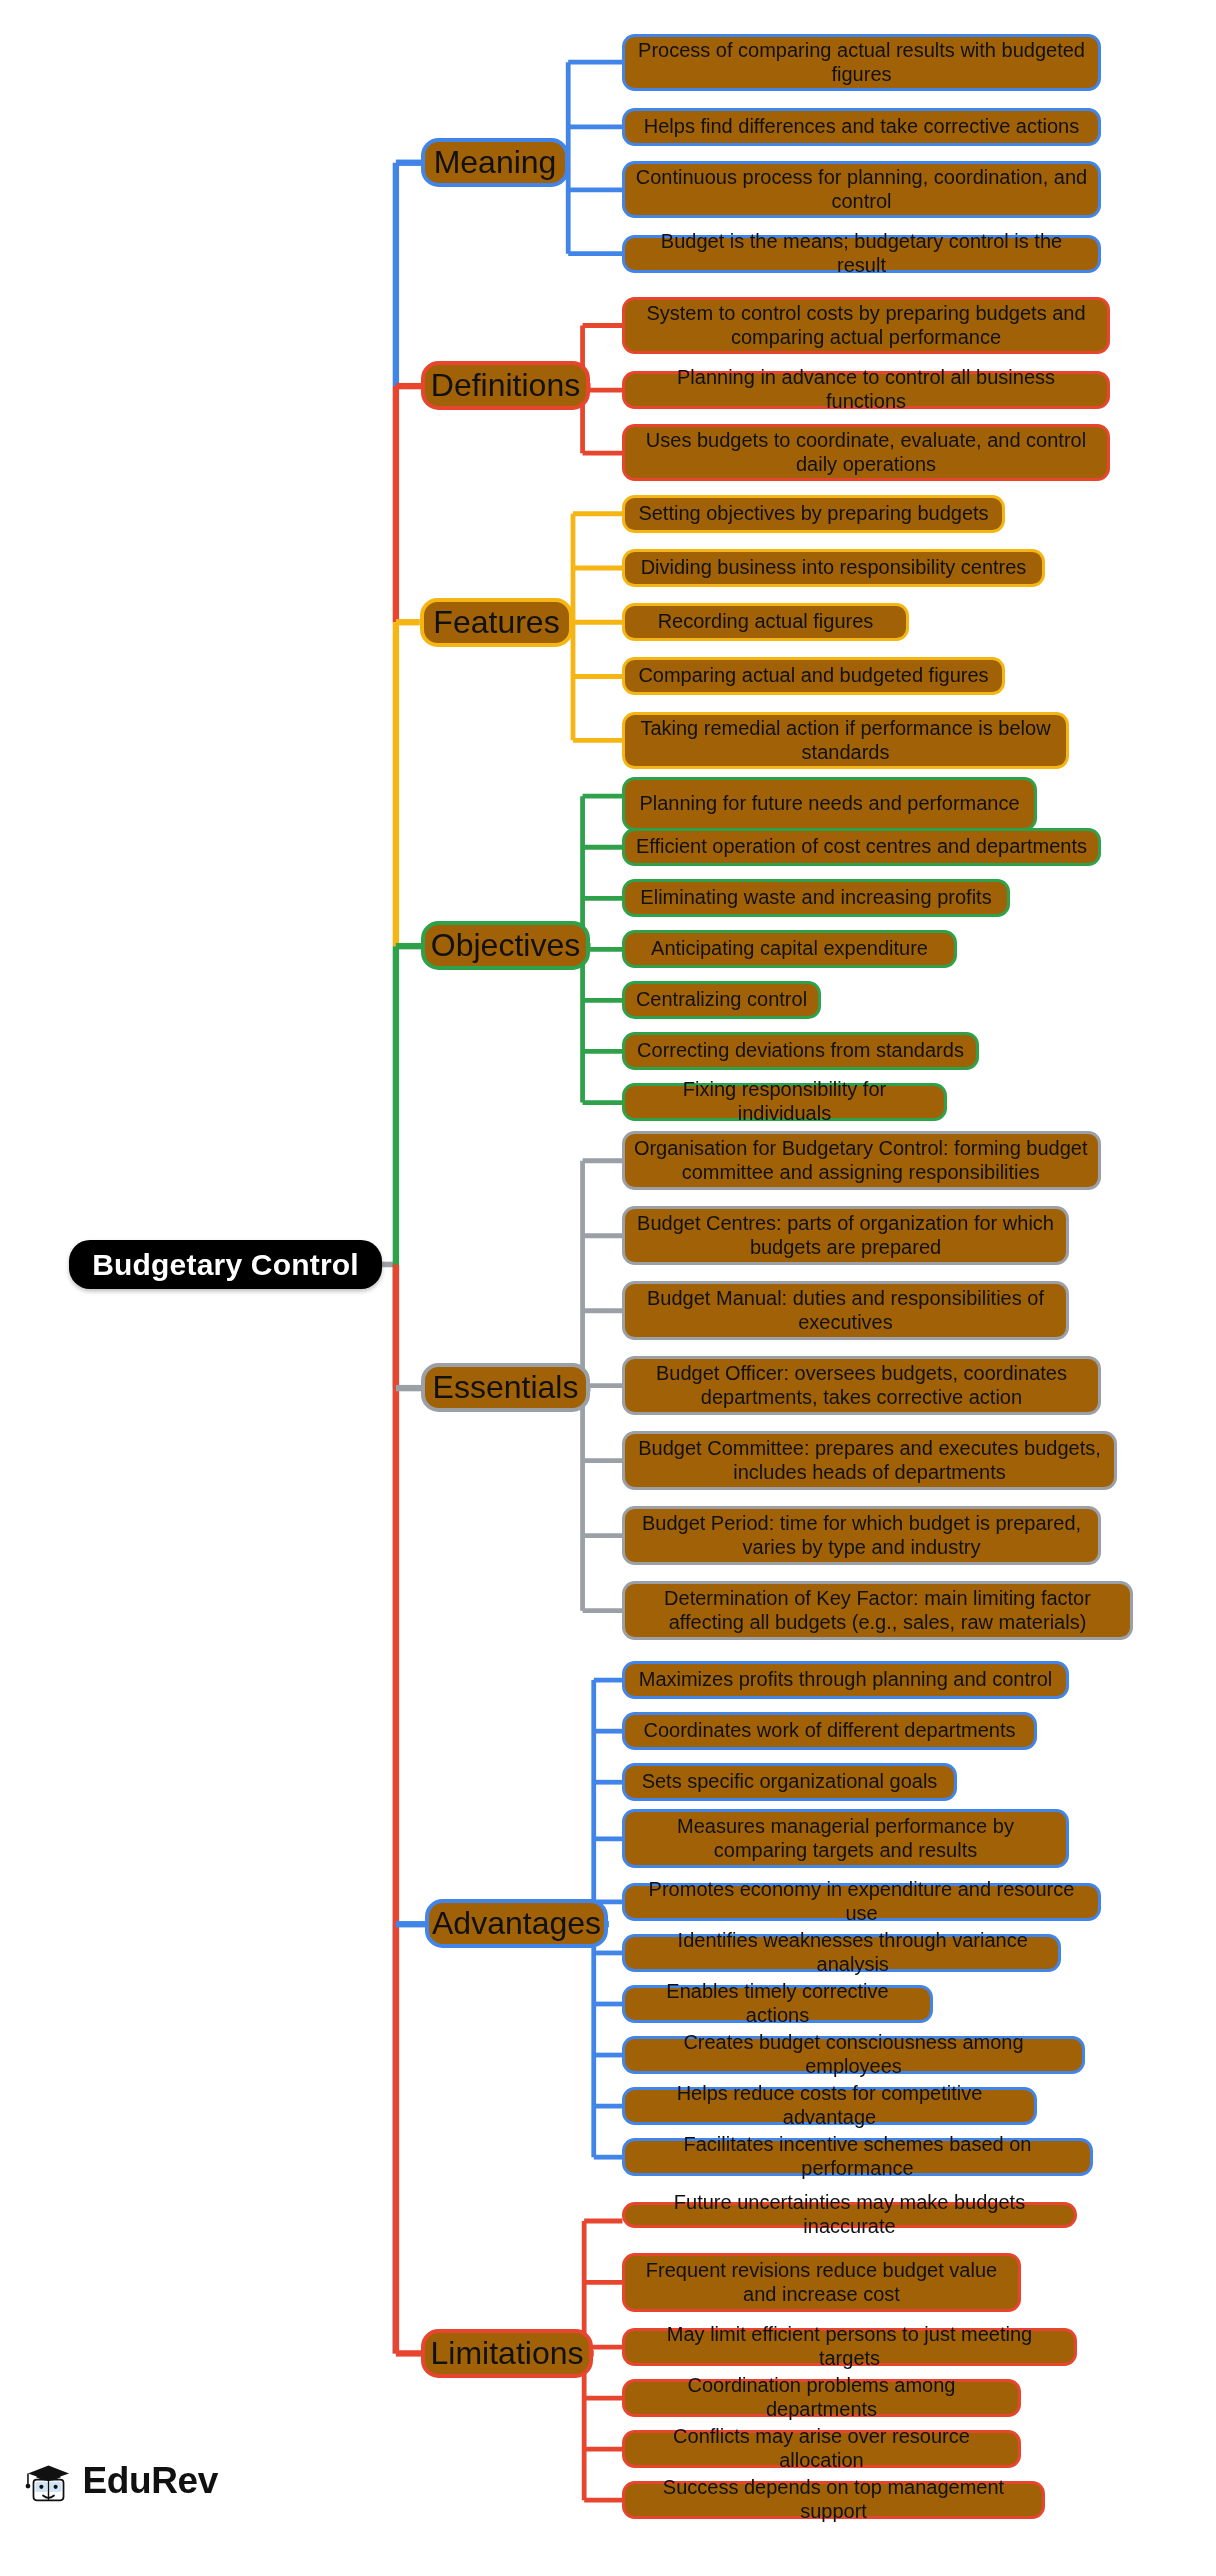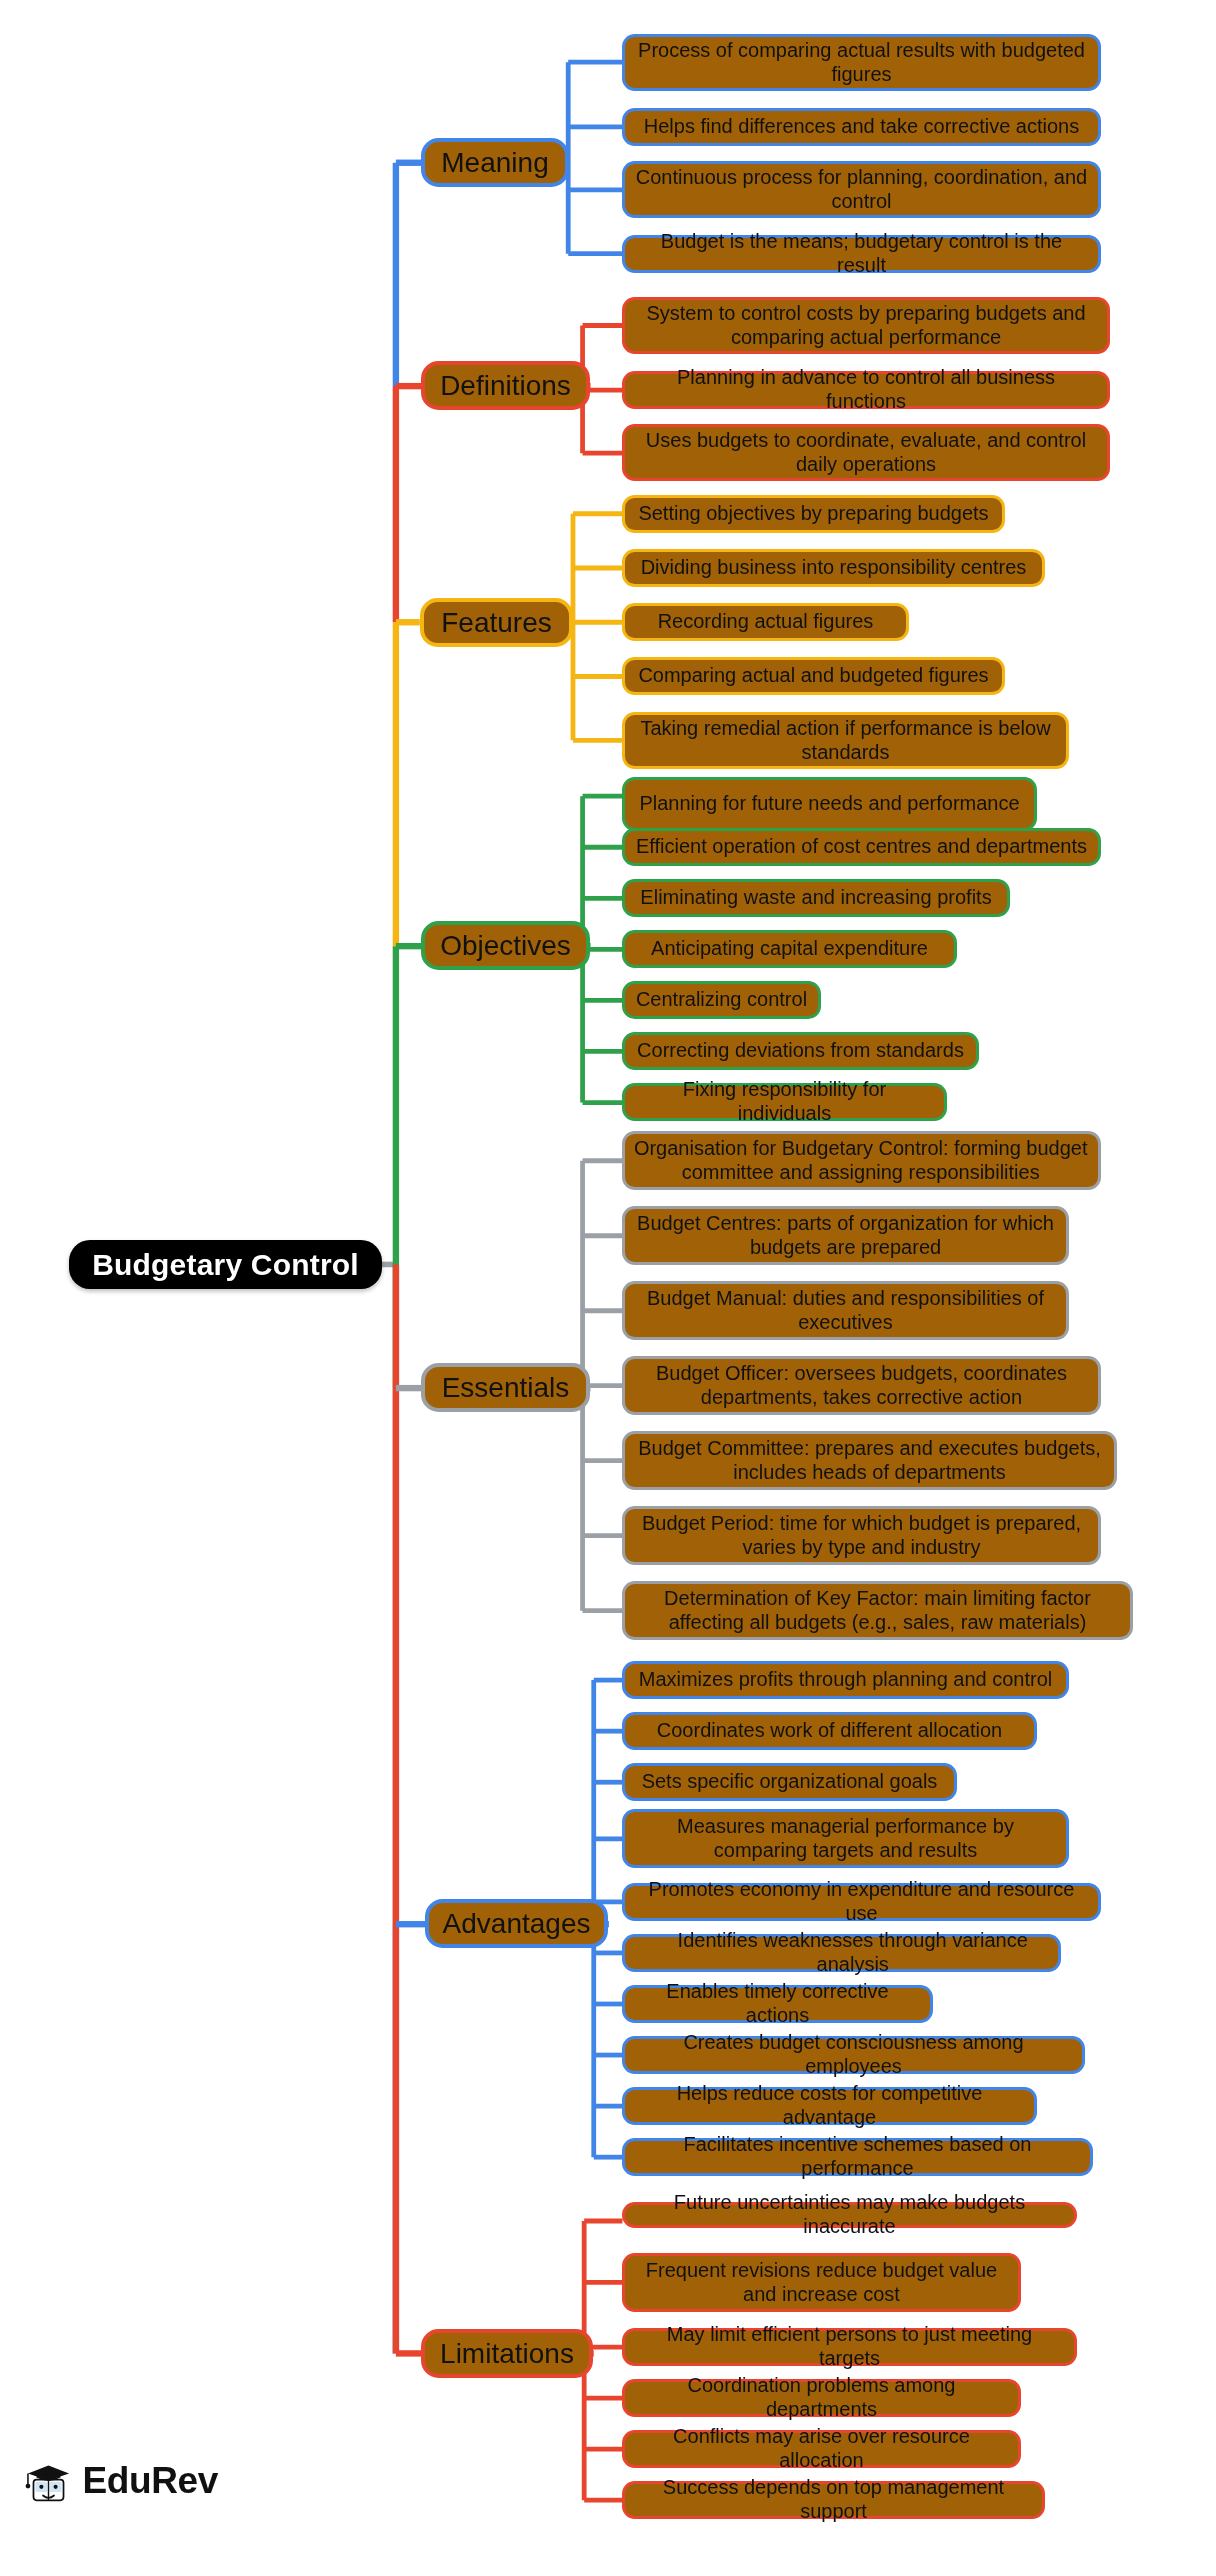--- a/index.html
+++ b/index.html
@@ -30,21 +30,21 @@
     display: flex;
     align-items: center;
     justify-content: center;
     text-align: center;
     color: #111111;
     line-height: 1.18;
     padding: 3.2px 9.6px;
   }
   .leaf { font-size: 20px; }
   .branch {
-    font-size: 28px;
+    font-size: 32px;
     border-radius: 17.6px;
     border-width: 4px;
     padding: 3.2px 14.4px;
     justify-content: center;
   }
   .root {
     position: absolute;
     background: #000000;
     color: #ffffff;
     font-weight: bold;
@@ -249,21 +249,21 @@
       <div class="node leaf" style="left: 622px; top: 1581px; width: 511px; height: 59px; border-color: rgb(154, 160, 166);">
         <span>Determination of Key Factor: main limiting factor affecting all budgets (e.g., sales, raw materials)</span>
       </div>
       <div class="node branch" style="left: 425px; top: 1899px; width: 183px; height: 49px; border-color: rgb(66, 133, 232);">
         <span>Advantages</span>
       </div>
       <div class="node leaf" style="left: 622px; top: 1661px; width: 447px; height: 38px; border-color: rgb(66, 133, 232);">
         <span>Maximizes profits through planning and control</span>
       </div>
       <div class="node leaf" style="left: 622px; top: 1712px; width: 415px; height: 38px; border-color: rgb(66, 133, 232);">
-        <span>Coordinates work of different allocation</span>
+        <span>Coordinates work of different departments</span>
       </div>
       <div class="node leaf" style="left: 622px; top: 1763px; width: 335px; height: 38px; border-color: rgb(66, 133, 232);">
         <span>Sets specific organizational goals</span>
       </div>
       <div class="node leaf" style="left: 622px; top: 1809px; width: 447px; height: 59px; border-color: rgb(66, 133, 232);">
         <span>Measures managerial performance by comparing targets and results</span>
       </div>
       <div class="node leaf" style="left: 622px; top: 1883px; width: 479px; height: 38px; border-color: rgb(66, 133, 232);">
         <span>Promotes economy in expenditure and resource use</span>
       </div>

